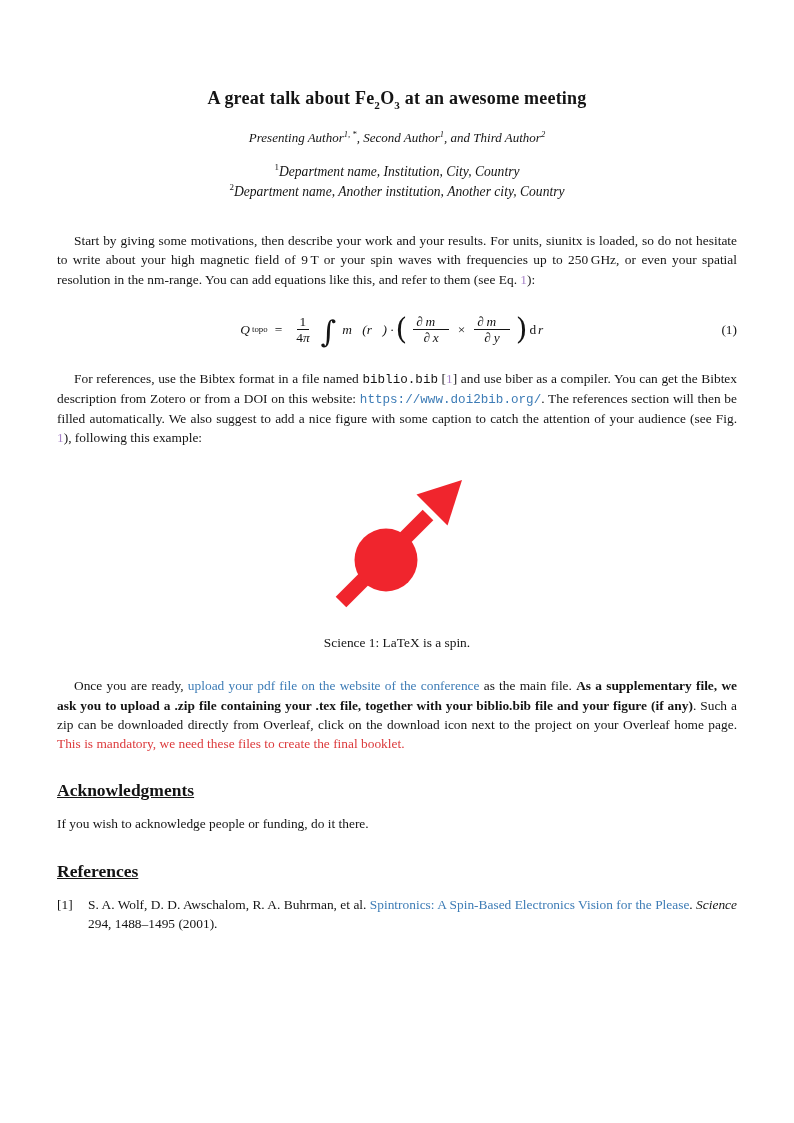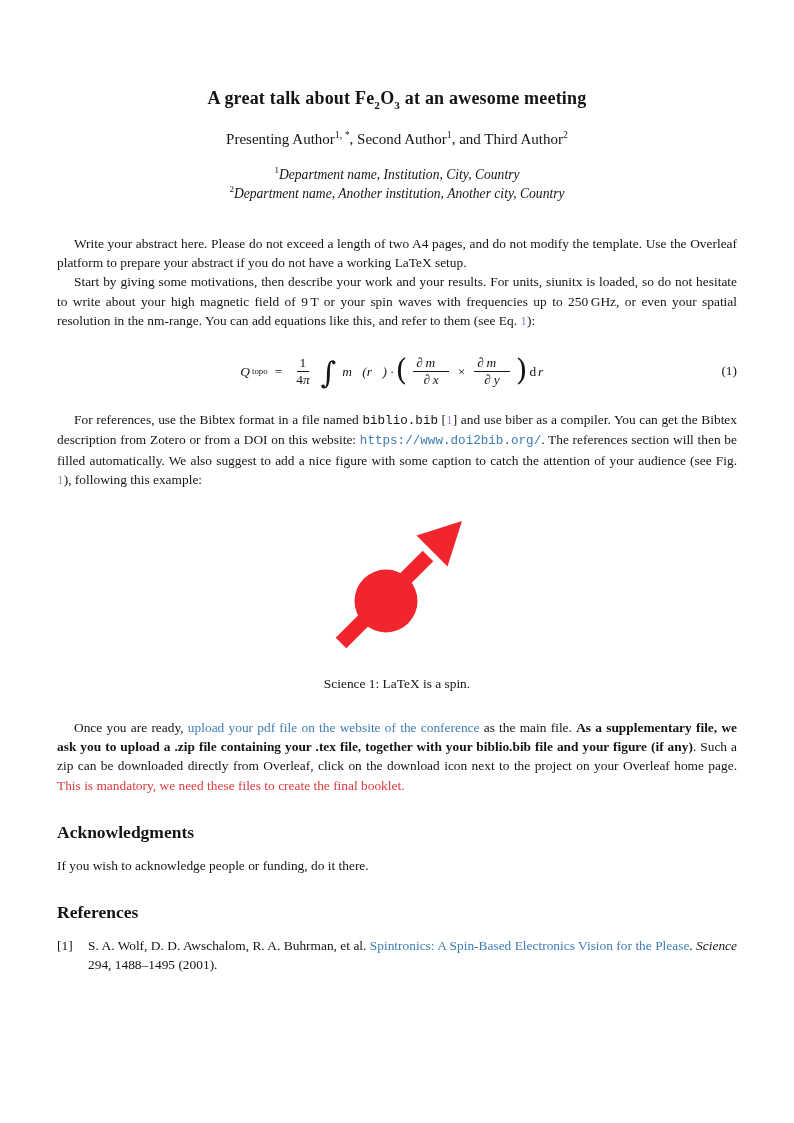--- a/index.html
+++ b/index.html
@@ -9,21 +9,21 @@
     font-size:13.4px;line-height:1.44;color:#141414;
     position:relative;overflow:hidden;
   }
   .page{padding:88px 57px 0 57px;}
   
   .title{
     text-align:center;font-size:18px;font-weight:bold;
     margin:0 0 19px 0;line-height:1.2;letter-spacing:0.2px;
   }
   .title sub{font-size:62%;line-height:0;}
-  .authors{text-align:center;font-size:15px;margin:0 0 15px 0;}
+  .authors{text-align:center;font-size:13px;margin:0 0 15px 0;font-style:italic;}
   sup{font-size:66%;line-height:0;}
   .affils{text-align:center;font-size:13.6px;line-height:1.42;}
   .affil-text{font-style:italic;}
   .email-link{color:var(--link_blue);font-style:italic;text-decoration:none;}
   
   p.para{margin:0;text-align:justify;text-indent:17px;}
   .abstract-block{margin-top:30px;}
   .mono{font-family:"Liberation Mono","DejaVu Sans Mono",monospace;font-size:12.6px;}
   .mono-link{color:var(--link_blue);}
   .ref-link{color:var(--ref_purple);cursor:pointer;}
@@ -43,21 +43,21 @@
   .frac .den{padding:0 3px;}
   .int{font-size:30px;line-height:0;margin:0 4px 0 2px;font-family:"DejaVu Serif",serif;position:relative;top:2px;}
   .bigparen{font-size:30px;line-height:0;font-weight:300;font-family:"DejaVu Serif",serif;position:relative;top:-1px;}
   .eq-number{position:absolute;right:0;top:50%;transform:translateY(-50%);}
   
   .figure-block{text-align:center;margin:21px 0 0 0;}
   .spin-svg{display:inline-block;}
   .figure-caption{text-align:center;margin:9px 0 0 0;font-size:13.4px;}
   .upload-block{margin-top:24px;}
   
-  h2.section{font-size:17.5px;font-weight:bold;margin:27px 0 13px 0;line-height:1.2;}
+  h2.section{font-size:17.5px;font-weight:bold;margin:27px 0 13px 0;line-height:1.2;text-decoration:underline;}
   .ack-text{margin:0;text-align:justify;}
   
   .ref-item{display:flex;margin-top:4px;}
   .ref-label{flex:0 0 31px;}
   .ref-body{flex:1;text-align:justify;}
   .journal{font-style:italic;}
 </style>
 </head>
 <body>
 
@@ -66,21 +66,20 @@
   <h1 class="title"><span>A great talk about Fe</span><sub>2</sub><span>O</span><sub>3</sub><span> at an awesome meeting</span></h1>
 
   <div class="authors"><span>Presenting Author</span><sup>1, *</sup><span>, Second Author</span><sup>1</sup><span>, and Third Author</span><sup>2</sup></div>
 
   <div class="affils">
     <div><sup>1</sup><span class="affil-text">Department name, Institution, City, Country</span></div>
     <div><sup>2</sup><span class="affil-text">Department name, Another institution, Another city, Country</span></div>
   </div>
 
   <div class="abstract-block">
-    <p class="para">Write your abstract here.  Please do not exceed a length of two A4 pages, and do not modify the template. Use the Overleaf platform to prepare your abstract if you do not have a working LaTeX setup.</p>
     <p class="para"><span>Start by giving some motivations, then describe your work and your results.  For units, siunitx is loaded, so do not hesitate to write about your high magnetic field of 9 T or your spin waves with frequencies up to 250 GHz, or even your spatial resolution in the nm-range. You can add equations like this, and refer to them (see Eq. </span><span class="ref-link">1</span><span>):</span></p>
   </div>
 
   <div class="equation-row">
     <span class="eq-content">
       <span class="mi">Q</span>
         <span class="eq-sub">topo</span>
       <span style="margin:0 5px;">=</span>
       <span class="frac">
           <span class="num">1</span>

